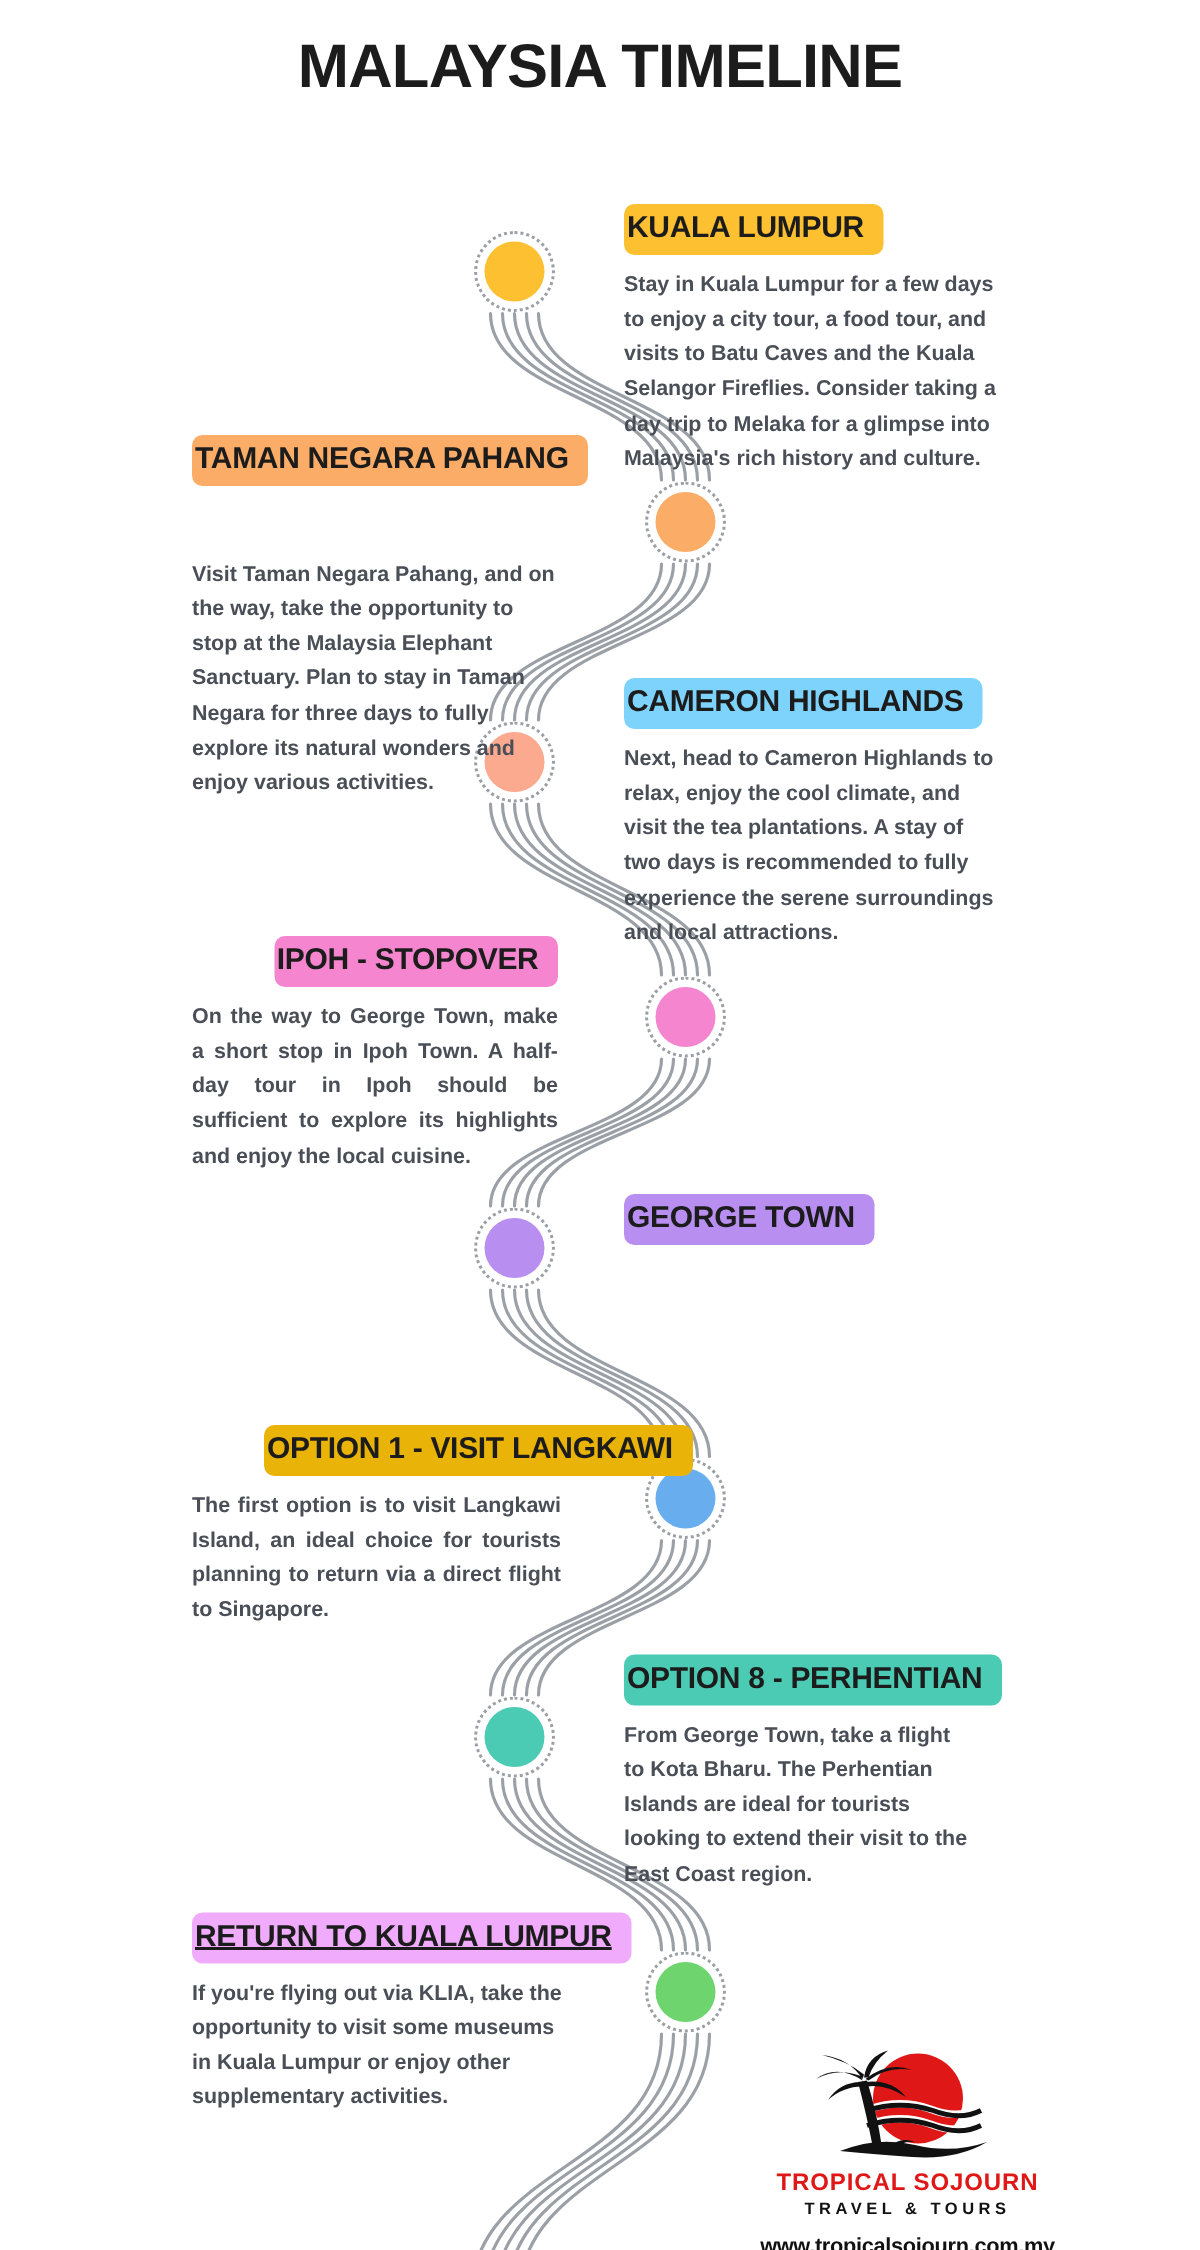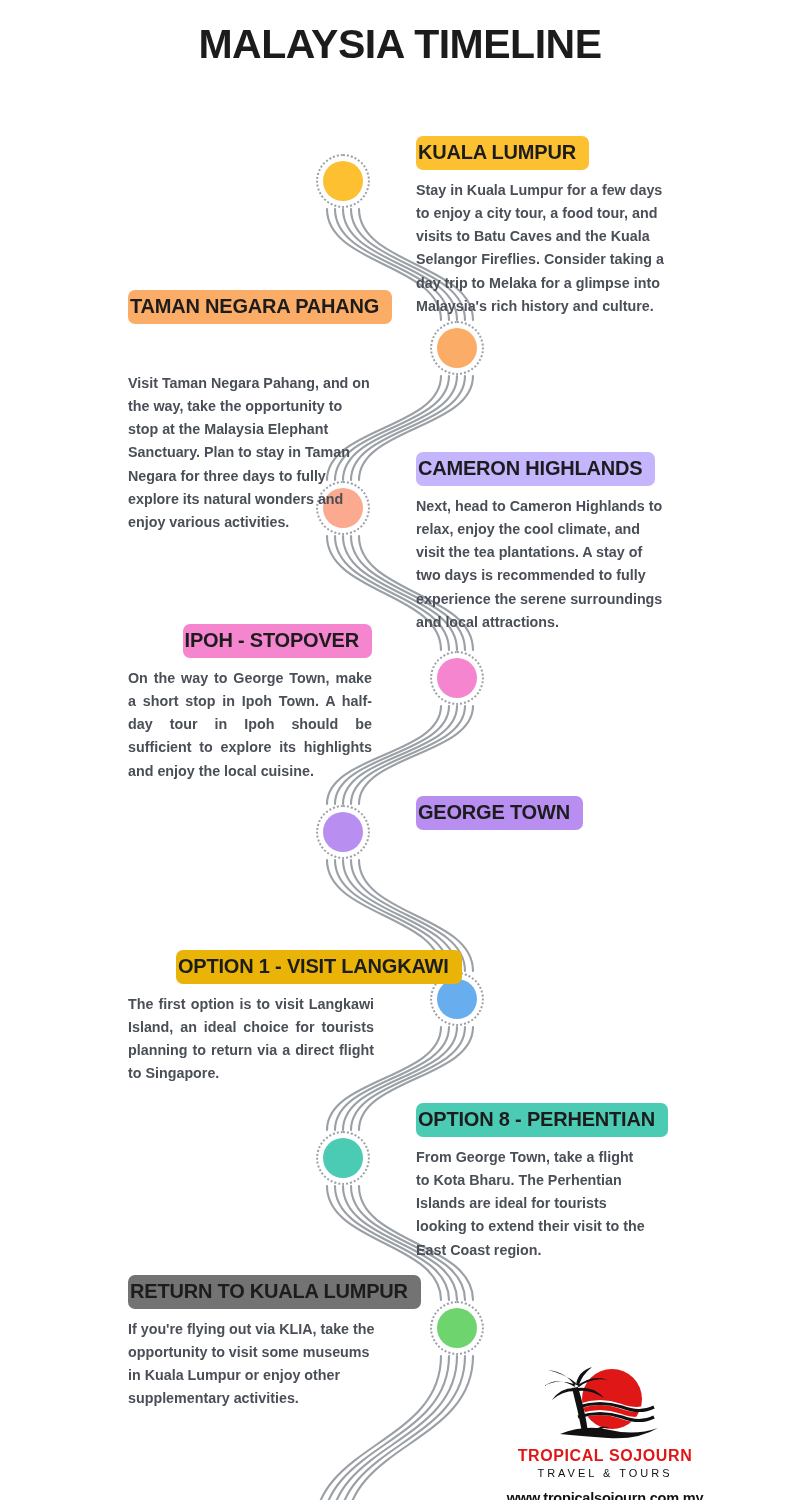--- a/index.html
+++ b/index.html
@@ -96,21 +96,21 @@
   #logo-name {
     margin-top:1px;
     font-size:16px;
     font-weight:bold;
     color:#e01717;
     letter-spacing:0.6px;
   }
   #logo-sub {
     margin-top:2px;
     font-size:11px;
-    font-weight:normal;
+    font-weight:bold;
     color:#111;
     letter-spacing:3.0px;
   }
   #logo-url {
     margin-top:11px;
     font-size:14.5px;
     font-weight:bold;
     color:#111;
     letter-spacing:-0.2px;
   }
@@ -165,26 +165,26 @@
       </div>
       <div class="node" style="left: 457px; top: 1328px;">
         <div class="ring"></div>
         <div class="dot" style="background: rgb(110, 212, 110);"></div>
       </div>
     </div>
 
   <div id="entries">
       <div class="entry right" style="left: 416px; top: 136px; width: 252px;"><div class="badge" style="background: rgb(252, 192, 48);">KUALA LUMPUR</div><div class="body leftal">Stay in Kuala Lumpur for a few days to enjoy a city tour, a food tour, and visits to Batu Caves and the Kuala Selangor Fireflies. Consider taking a day trip to Melaka for a glimpse into Malaysia's rich history and culture.</div></div>
       <div class="entry left" style="left: 128px; top: 290px; width: 246px;"><div class="badge" style="background: rgb(251, 173, 103);">TAMAN NEGARA PAHANG</div><div class="body rightal">Visit Taman Negara Pahang, and on the way, take the opportunity to stop at the Malaysia Elephant Sanctuary. Plan to stay in Taman Negara for three days to fully explore its natural wonders and enjoy various activities.</div></div>
-      <div class="entry right" style="left: 416px; top: 452px; width: 254px;"><div class="badge" style="background: #c4b5fd;">CAMERON HIGHLANDS</div><div class="body leftal">Next, head to Cameron Highlands to relax, enjoy the cool climate, and visit the tea plantations. A stay of two days is recommended to fully experience the serene surroundings and local attractions.</div></div>
+      <div class="entry right" style="left: 416px; top: 452px; width: 254px;"><div class="badge" style="background: #7dd3fc;">CAMERON HIGHLANDS</div><div class="body leftal">Next, head to Cameron Highlands to relax, enjoy the cool climate, and visit the tea plantations. A stay of two days is recommended to fully experience the serene surroundings and local attractions.</div></div>
       <div class="entry left" style="left: 128px; top: 624px; width: 244px;"><div class="badge" style="background: rgb(245, 133, 207);">IPOH - STOPOVER</div><div class="body just">On the way to George Town, make a short stop in Ipoh Town. A half-day tour in Ipoh should be sufficient to explore its highlights and enjoy the local cuisine.</div></div>
       <div class="entry right" style="left: 416px; top: 796px; width: 250px;"><div class="badge" style="background: rgb(184, 142, 240);">GEORGE TOWN</div></div>
       <div class="entry left" style="left: 128px; top: 950px; width: 246px;"><div class="badge" style="background: #eab308; margin-left: 48px;">OPTION 1 - VISIT LANGKAWI</div><div class="body just">The first option is to visit Langkawi Island, an ideal choice for tourists planning to return via a direct flight to Singapore.</div></div>
       <div class="entry right" style="left: 416px; top: 1103px; width: 232px;"><div class="badge" style="background: rgb(76, 203, 180);">OPTION 8 - PERHENTIAN</div><div class="body leftal">From George Town, take a flight to Kota Bharu. The Perhentian Islands are ideal for tourists looking to extend their visit to the East Coast region.</div></div>
-      <div class="entry left" style="left: 128px; top: 1275px; width: 248px;"><div class="badge" style="background: #737373;">RETURN TO KUALA LUMPUR</div><div class="body leftal">If you're flying out via KLIA, take the opportunity to visit some museums in Kuala Lumpur or enjoy other supplementary activities.</div></div>
+      <div class="entry left" style="left: 128px; top: 1275px; width: 248px;"><div class="badge" style="background: #f0abfc; text-decoration: underline;">RETURN TO KUALA LUMPUR</div><div class="body leftal">If you're flying out via KLIA, take the opportunity to visit some museums in Kuala Lumpur or enjoy other supplementary activities.</div></div>
     </div>
 
   <div id="logo">
     <svg id="logo-mark" viewBox="0 0 150 80">
 
       <circle cx="82" cy="33" r="30" fill="#e01717"></circle>
 
       <path d="M50 40 Q70 33 90 40 Q108 47 122 40" stroke="#fff" stroke-width="5" fill="none"></path>
       <path d="M50 50 Q70 43 90 50 Q108 57 122 50" stroke="#fff" stroke-width="5" fill="none"></path>
 

